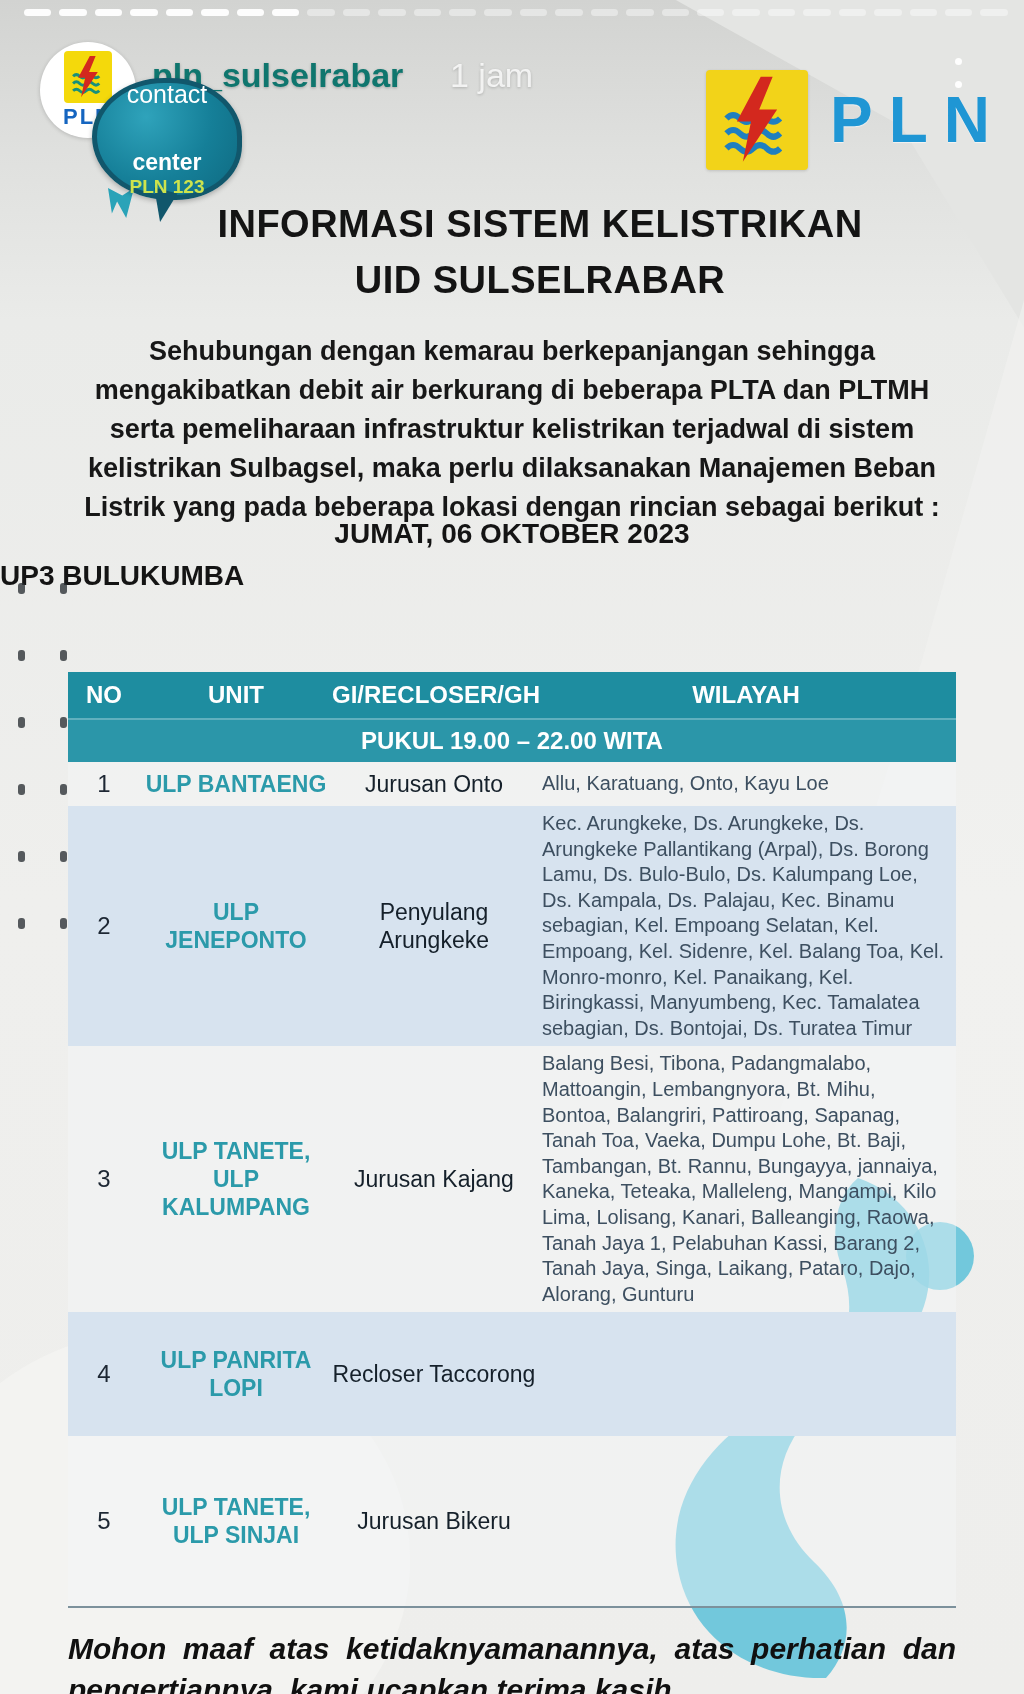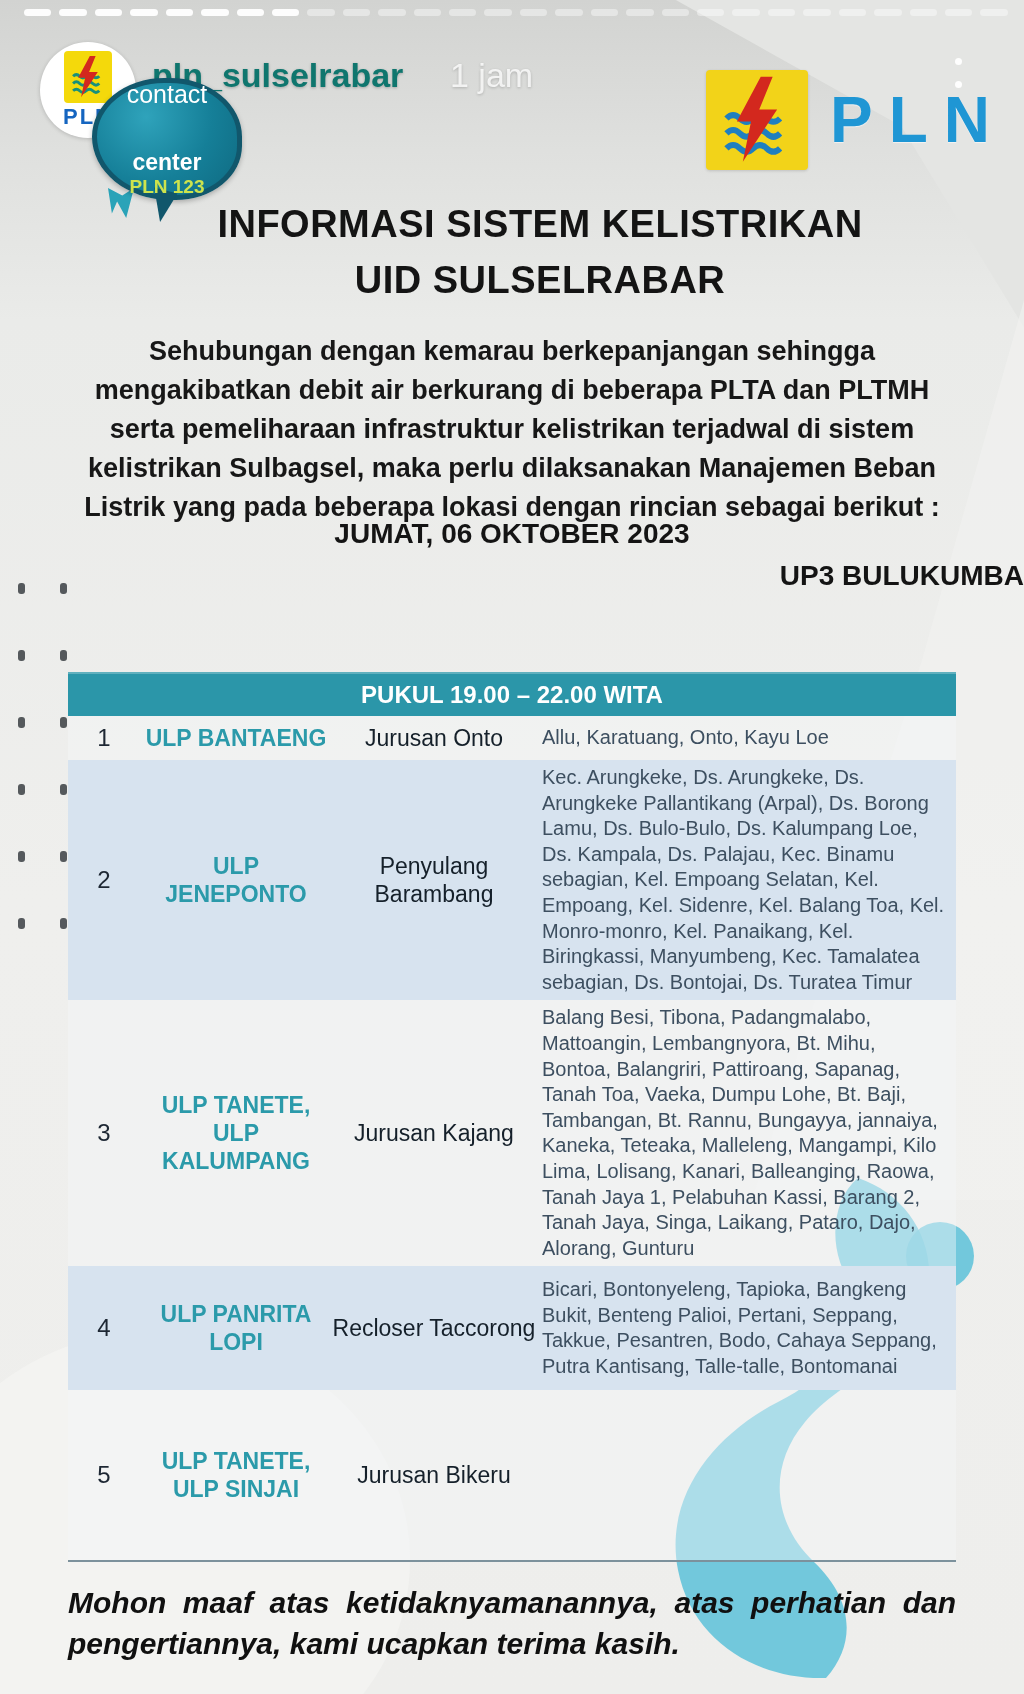--- a/index.html
+++ b/index.html
@@ -57,21 +57,21 @@
     text-shadow:0 1px 1px rgba(255,255,255,.6);}
   
   .perf{position:absolute;width:7px;height:11px;border-radius:3px;background:#2e3338;opacity:.8;z-index:4;}
   
   .poster-title{position:absolute;left:0;top:196px;width:1024px;text-align:center;z-index:2;
     color:#141414;font-weight:bold;font-size:38px;line-height:56px;letter-spacing:.5px;padding-left:28px;}
   .intro{position:absolute;left:72px;top:332px;width:880px;text-align:center;z-index:2;
     color:#171717;font-weight:bold;font-size:27px;line-height:39px;}
   .date-line{position:absolute;left:0;top:518px;width:1024px;text-align:center;z-index:2;
     color:#141414;font-weight:bold;font-size:28px;}
-  .unit-line{position:absolute;left:0;top:560px;width:1024px;text-align:right;z-index:2;
+  .unit-line{position:absolute;left:0;top:560px;width:1024px;text-align:left;z-index:2;
     color:#141414;font-weight:bold;font-size:28px;}
   
   .table-zone{position:absolute;left:68px;top:672px;width:888px;z-index:2;}
   .thead{display:flex;background:#1e8da0;color:#fff;font-weight:bold;font-size:24px;
     align-items:center;min-height:46px;position:relative;z-index:2;}
   .time-band{background:#2b96a9;color:#fff;font-weight:bold;font-size:24px;text-align:center;
     min-height:42px;display:flex;align-items:center;justify-content:center;position:relative;z-index:2;
     border-top:2px solid rgba(255,255,255,.25);}
   .col-no{width:72px;text-align:center;}
   .col-unit{width:192px;text-align:center;}
@@ -179,50 +179,55 @@
 
 <div class="poster-title">
   <div>INFORMASI SISTEM KELISTRIKAN</div>
   <div>UID SULSELRABAR</div>
 </div>
 <div class="intro">Sehubungan dengan kemarau berkepanjangan sehingga mengakibatkan debit air berkurang di beberapa PLTA dan PLTMH serta pemeliharaan infrastruktur kelistrikan terjadwal di sistem kelistrikan Sulbagsel, maka perlu dilaksanakan Manajemen Beban Listrik yang pada beberapa lokasi dengan rincian sebagai berikut :</div>
 <div class="date-line">JUMAT, 06 OKTOBER 2023</div>
 <div class="unit-line">UP3 BULUKUMBA</div>
 
 <div class="table-zone">
+  <div class="thead">
+    <div class="col-no">NO</div>
+    <div class="col-unit">UNIT</div>
+    <div class="col-gi">GI/RECLOSER/GH</div>
+    <div class="col-wil">WILAYAH</div>
+  </div>
   <div class="time-band">PUKUL 19.00 – 22.00 WITA</div>
   <div id="table-body" class="table-bottom">
       <div class="trow plain" style="min-height: 44px;">
         <div class="tcell cell-no">1</div>
         <div class="tcell cell-unit">ULP BANTAENG</div>
         <div class="tcell cell-gi">Jurusan Onto</div>
         <div class="tcell cell-wil">Allu, Karatuang, Onto, Kayu Loe</div>
       </div>
       <div class="trow shaded" style="min-height: 236px;">
         <div class="tcell cell-no">2</div>
         <div class="tcell cell-unit">ULP
 JENEPONTO</div>
         <div class="tcell cell-gi">Penyulang
-Barambang</div>
+Arungkeke</div>
         <div class="tcell cell-wil">Kec. Arungkeke, Ds. Arungkeke, Ds. Arungkeke Pallantikang (Arpal), Ds. Borong Lamu, Ds. Bulo-Bulo, Ds. Kalumpang Loe, Ds. Kampala, Ds. Palajau, Kec. Binamu sebagian, Kel. Empoang Selatan, Kel. Empoang, Kel. Sidenre, Kel. Balang Toa, Kel. Monro-monro, Kel. Panaikang, Kel. Biringkassi, Manyumbeng, Kec. Tamalatea sebagian, Ds. Bontojai, Ds. Turatea Timur</div>
       </div>
       <div class="trow plain" style="min-height: 252px;">
         <div class="tcell cell-no">3</div>
         <div class="tcell cell-unit">ULP TANETE,
 ULP
 KALUMPANG</div>
         <div class="tcell cell-gi">Jurusan Kajang</div>
         <div class="tcell cell-wil">Balang Besi, Tibona, Padangmalabo, Mattoangin, Lembangnyora, Bt. Mihu, Bontoa, Balangriri, Pattiroang, Sapanag, Tanah Toa, Vaeka, Dumpu Lohe, Bt. Baji, Tambangan, Bt. Rannu, Bungayya, jannaiya, Kaneka, Teteaka, Malleleng, Mangampi, Kilo Lima, Lolisang, Kanari, Balleanging, Raowa, Tanah Jaya 1, Pelabuhan Kassi, Barang 2, Tanah Jaya, Singa, Laikang, Pataro, Dajo, Alorang, Gunturu</div>
       </div>
       <div class="trow shaded" style="min-height: 124px;">
         <div class="tcell cell-no">4</div>
         <div class="tcell cell-unit">ULP PANRITA
 LOPI</div>
         <div class="tcell cell-gi">Recloser Taccorong</div>
-        <div class="tcell cell-wil">Bicari, Bontonyeleng, Tapioka, Bangkeng Bukit, Benteng Palioi, Pertani, Seppang, Takkue, Pesantren, Bodo, Cahaya Seppang, Putra Kantisang, Talle-talle, Bontomanai</div>
       </div>
       <div class="trow plain" style="min-height: 170px;">
         <div class="tcell cell-no">5</div>
         <div class="tcell cell-unit">ULP TANETE,
 ULP SINJAI</div>
         <div class="tcell cell-gi">Jurusan Bikeru</div>
       </div>
     </div>
   <div class="closing">Mohon maaf atas ketidaknyamanannya, atas perhatian dan pengertiannya, kami ucapkan terima kasih.</div>
 </div>

